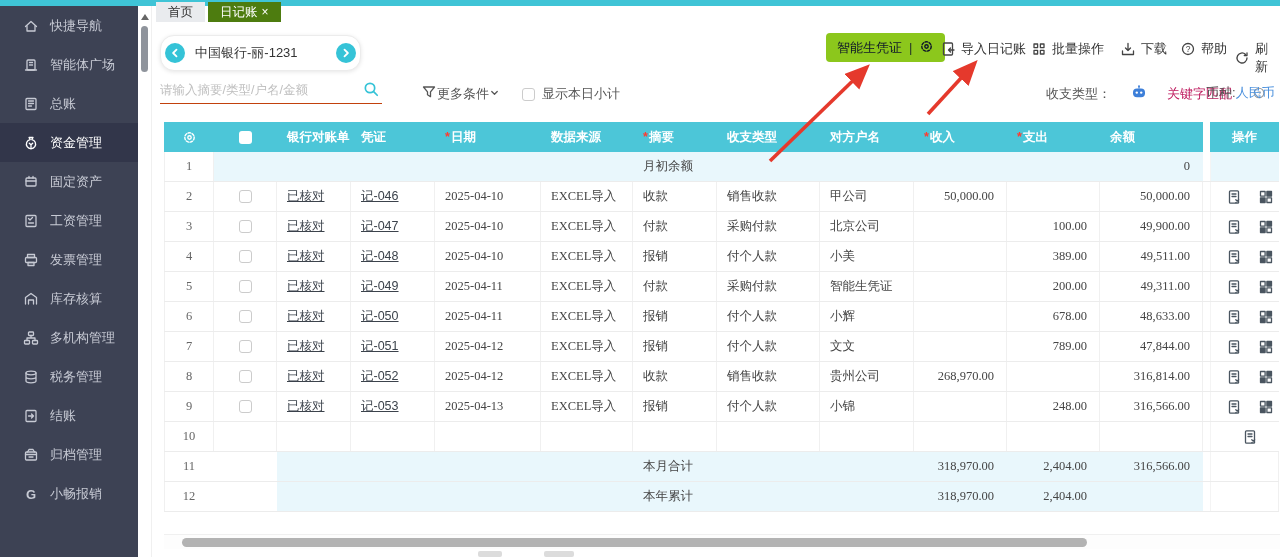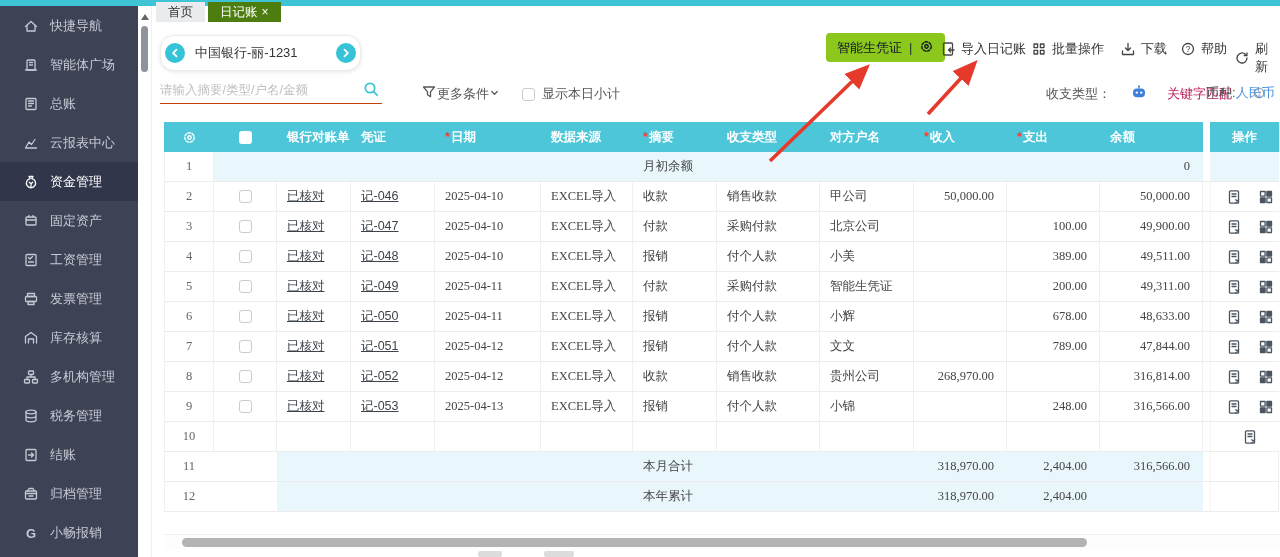--- a/index.html
+++ b/index.html
@@ -100,28 +100,20 @@
       </div>
       <div class="side-item">
         <span class="sicon">
           <svg width="16" height="16" viewBox="0 0 16 16" fill="none" stroke="currentColor" stroke-width="1.3" stroke-linecap="round" stroke-linejoin="round">
             <rect x="3" y="2.5" width="10" height="11" rx="1"></rect>
             <path d="M5.5 5h5M5.5 7.5h5M5.5 10h3"></path>
           </svg>
         </span>
         <span>总账</span>
       </div>
-      <div class="side-item">
-        <span class="sicon">
-          <svg width="16" height="16" viewBox="0 0 16 16" fill="none" stroke="currentColor" stroke-width="1.3" stroke-linecap="round" stroke-linejoin="round">
-            <path d="M2.5 13h11M3 12 6 7l2.5 2.5L12 4.5"></path>
-          </svg>
-        </span>
-        <span>云报表中心</span>
-      </div>
       <div class="side-item active">
         <span class="sicon">
           <svg width="16" height="16" viewBox="0 0 16 16" fill="none" stroke="currentColor" stroke-width="1.3" stroke-linecap="round" stroke-linejoin="round">
             <path d="M6 2.5h4L8.8 4.6a4.6 4.6 0 1 1-1.6 0z"></path>
             <path d="M6.3 8.2 8 9.8l1.7-1.6M8 9.8v2.6"></path>
           </svg>
         </span>
         <span>资金管理</span>
       </div>
       <div class="side-item">

